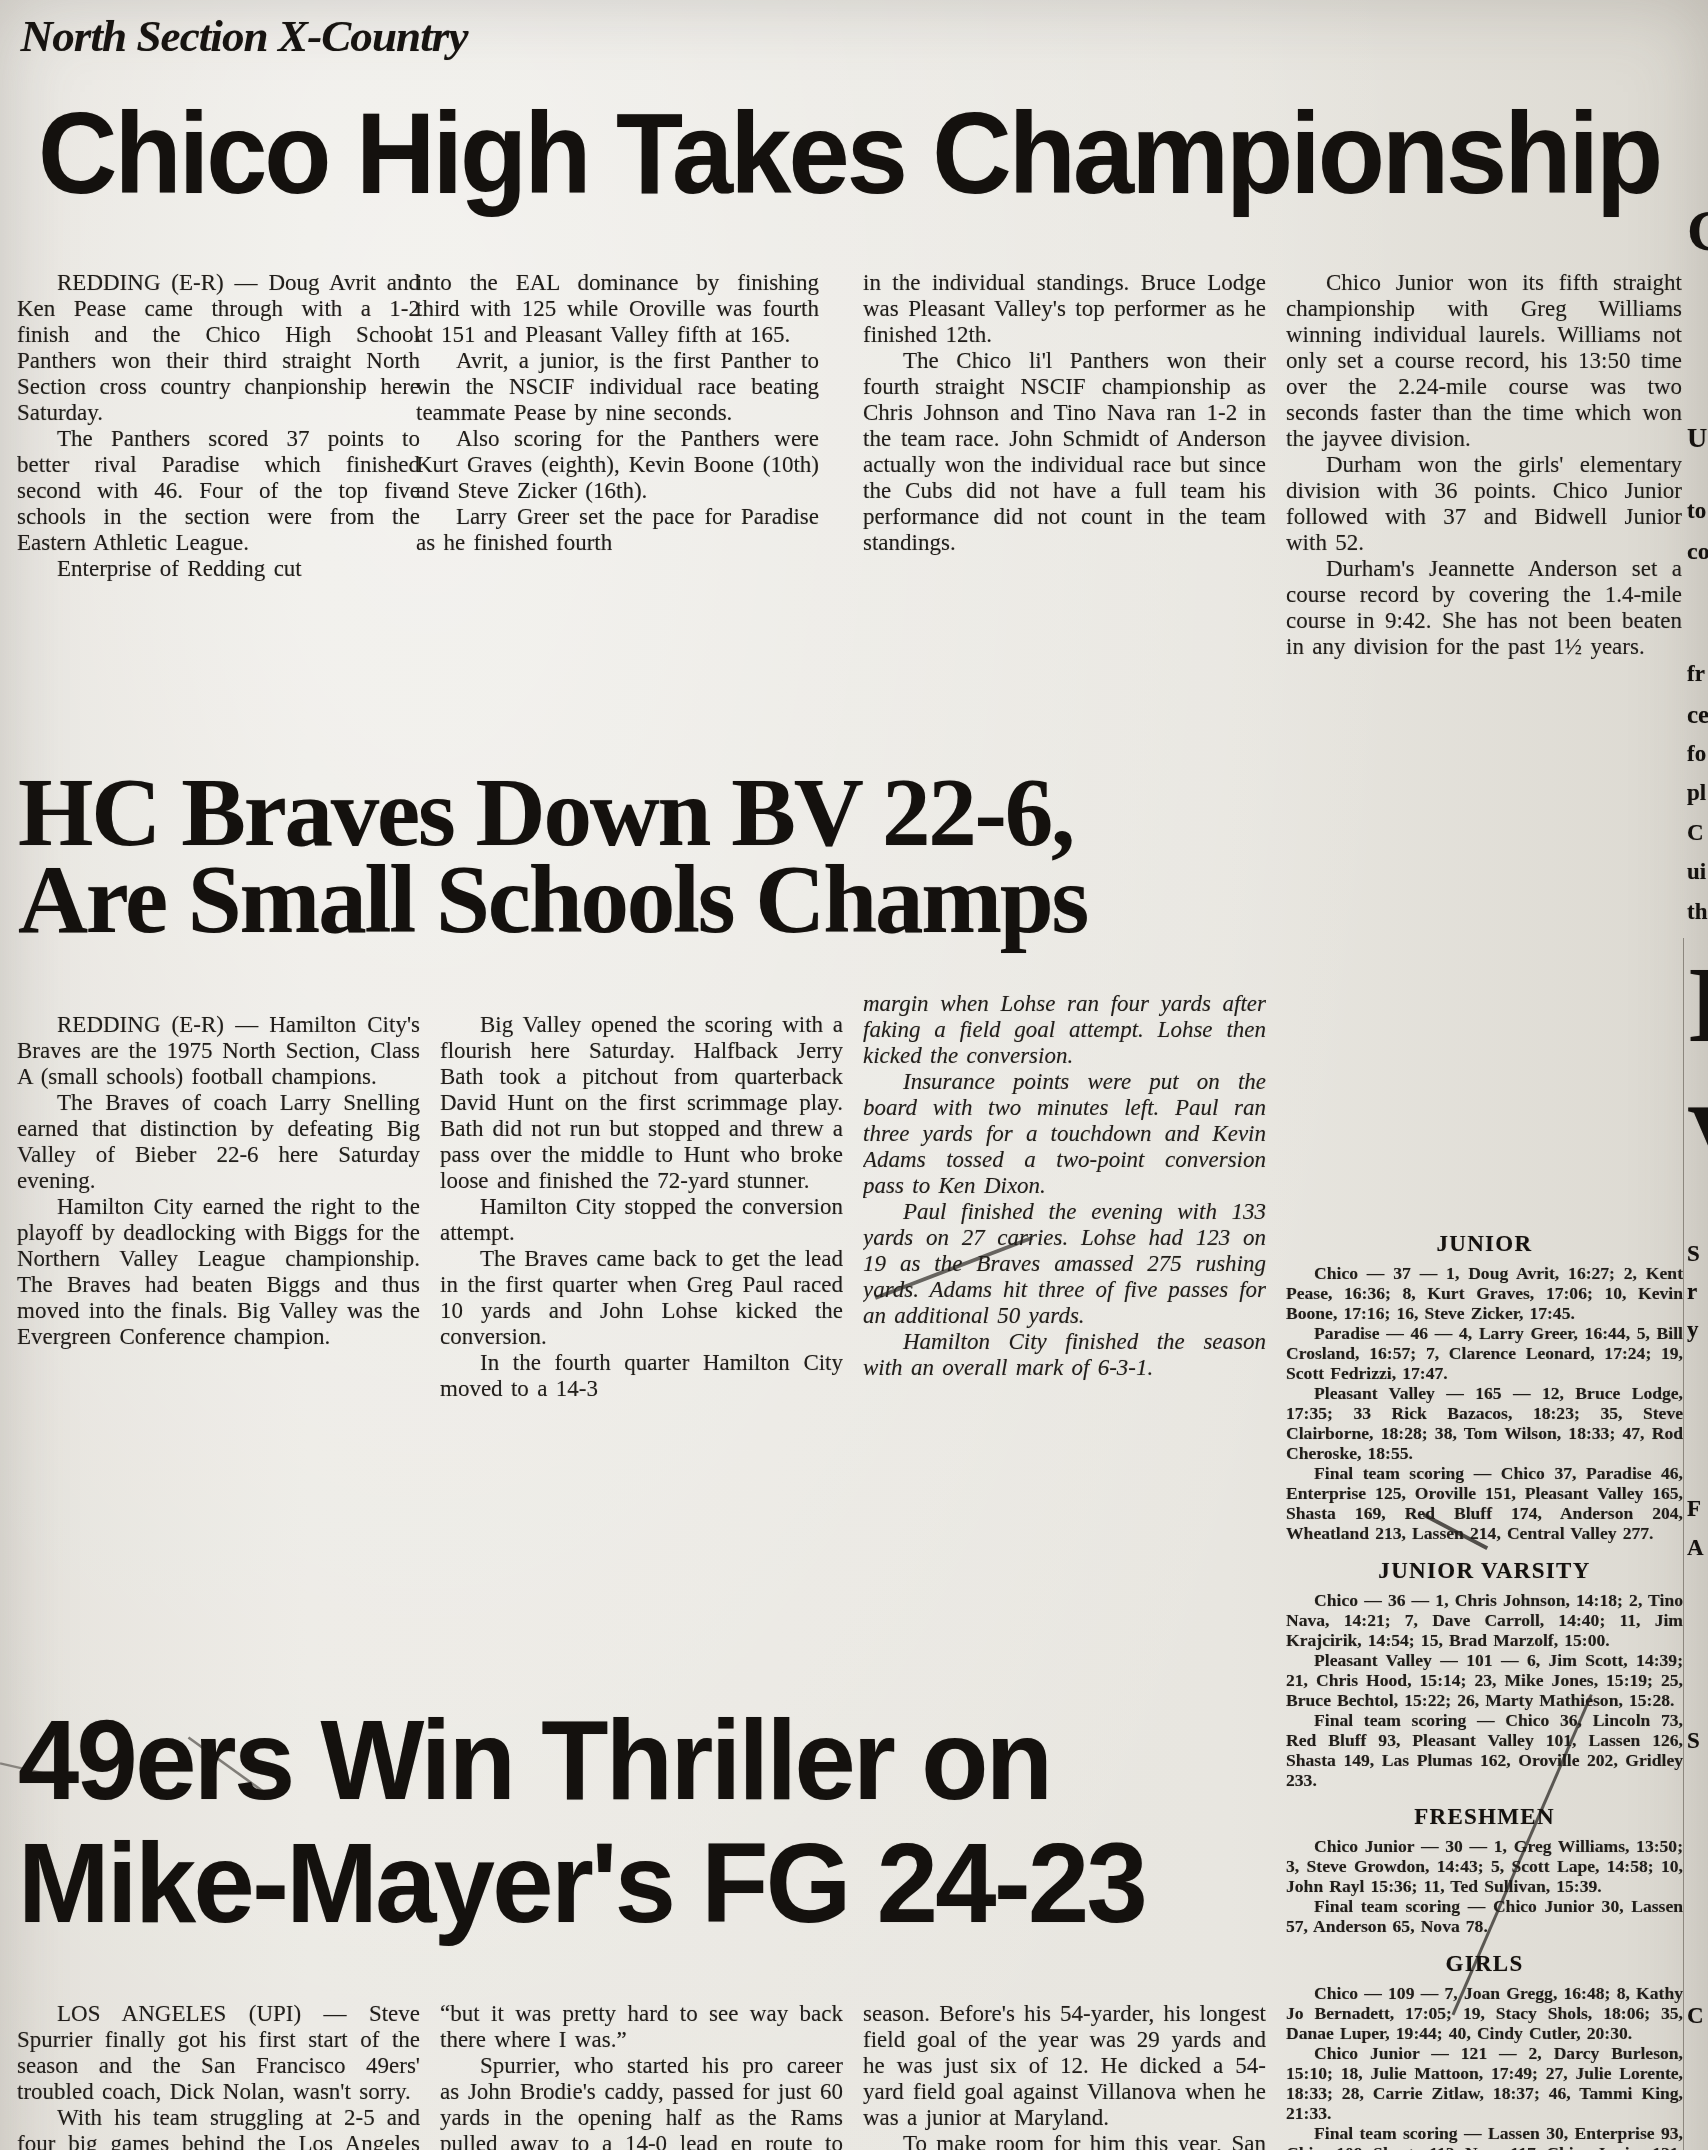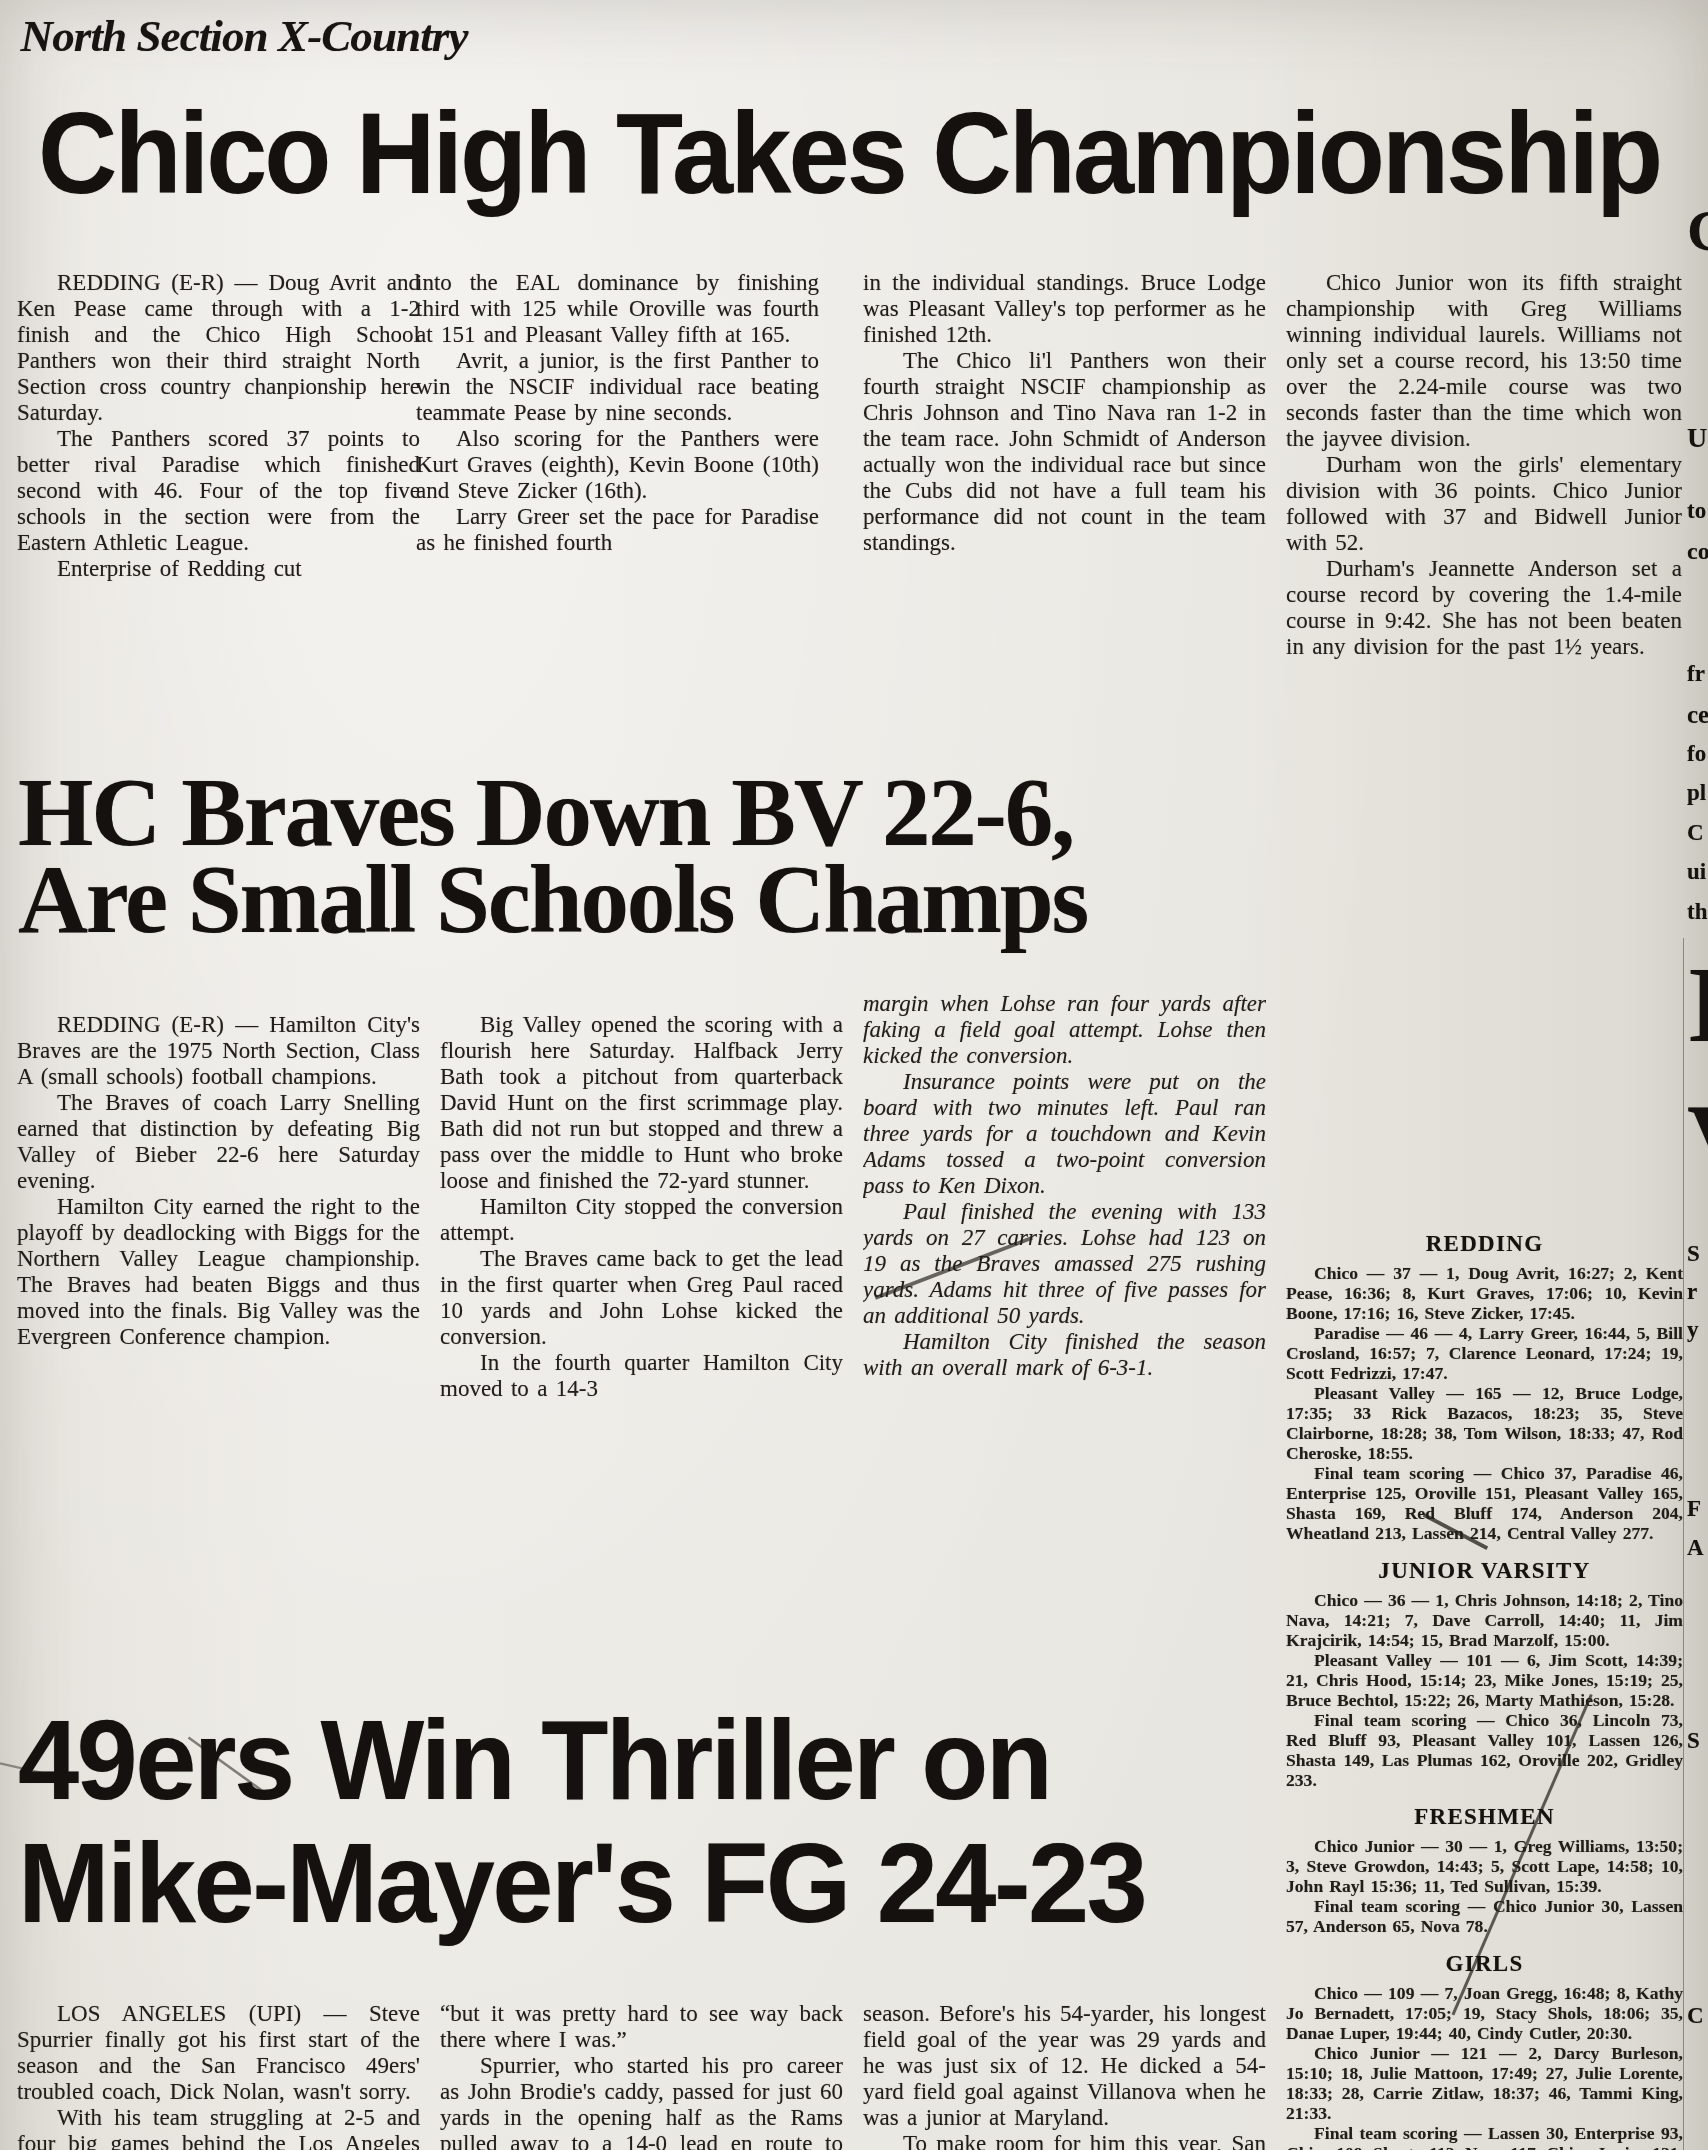--- a/index.html
+++ b/index.html
@@ -127,21 +127,21 @@
       <p class="cont">“but it was pretty hard to see way back there where I was.”</p>
       <p>Spurrier, who started his pro career as John Brodie's caddy, passed for just 60 yards in the opening half as the Rams pulled away to a 14-0 lead en route to what appeared to be their seventh straight victory.</p>
     </div>
   <div class="col" style="left:863px;top:1965px;height:920px;">
       <p class="cont">season. Before's his 54-yarder, his longest field goal of the year was 29 yards and he was just six of 12. He dicked a 54-yard field goal against Villanova when he was a junior at Maryland.</p>
       <p>To make room for him this year, San Francisco released Bruce Gossett. Gossett is now out of pro football.</p>
     </div>
 
   <div class="results">
     <div class="res-section">
-      <h3>REDDING</h3>
+      <h3>JUNIOR</h3>
       <div>
           <p>Chico — 37 — 1, Doug Avrit, 16:27; 2, Kent Pease, 16:36; 8, Kurt Graves, 17:06; 10, Kevin Boone, 17:16; 16, Steve Zicker, 17:45.</p>
           <p>Paradise — 46 — 4, Larry Greer, 16:44, 5, Bill Crosland, 16:57; 7, Clarence Leonard, 17:24; 19, Scott Fedrizzi, 17:47.</p>
           <p>Pleasant Valley — 165 — 12, Bruce Lodge, 17:35; 33 Rick Bazacos, 18:23; 35, Steve Clairborne, 18:28; 38, Tom Wilson, 18:33; 47, Rod Cheroske, 18:55.</p>
           <p>Final team scoring — Chico 37, Paradise 46, Enterprise 125, Oroville 151, Pleasant Valley 165, Shasta 169, Red Bluff 174, Anderson 204, Wheatland 213, Lassen 214, Central Valley 277.</p>
         </div>
     </div>
     <div class="res-section">
       <h3>JUNIOR VARSITY</h3>
       <div>

